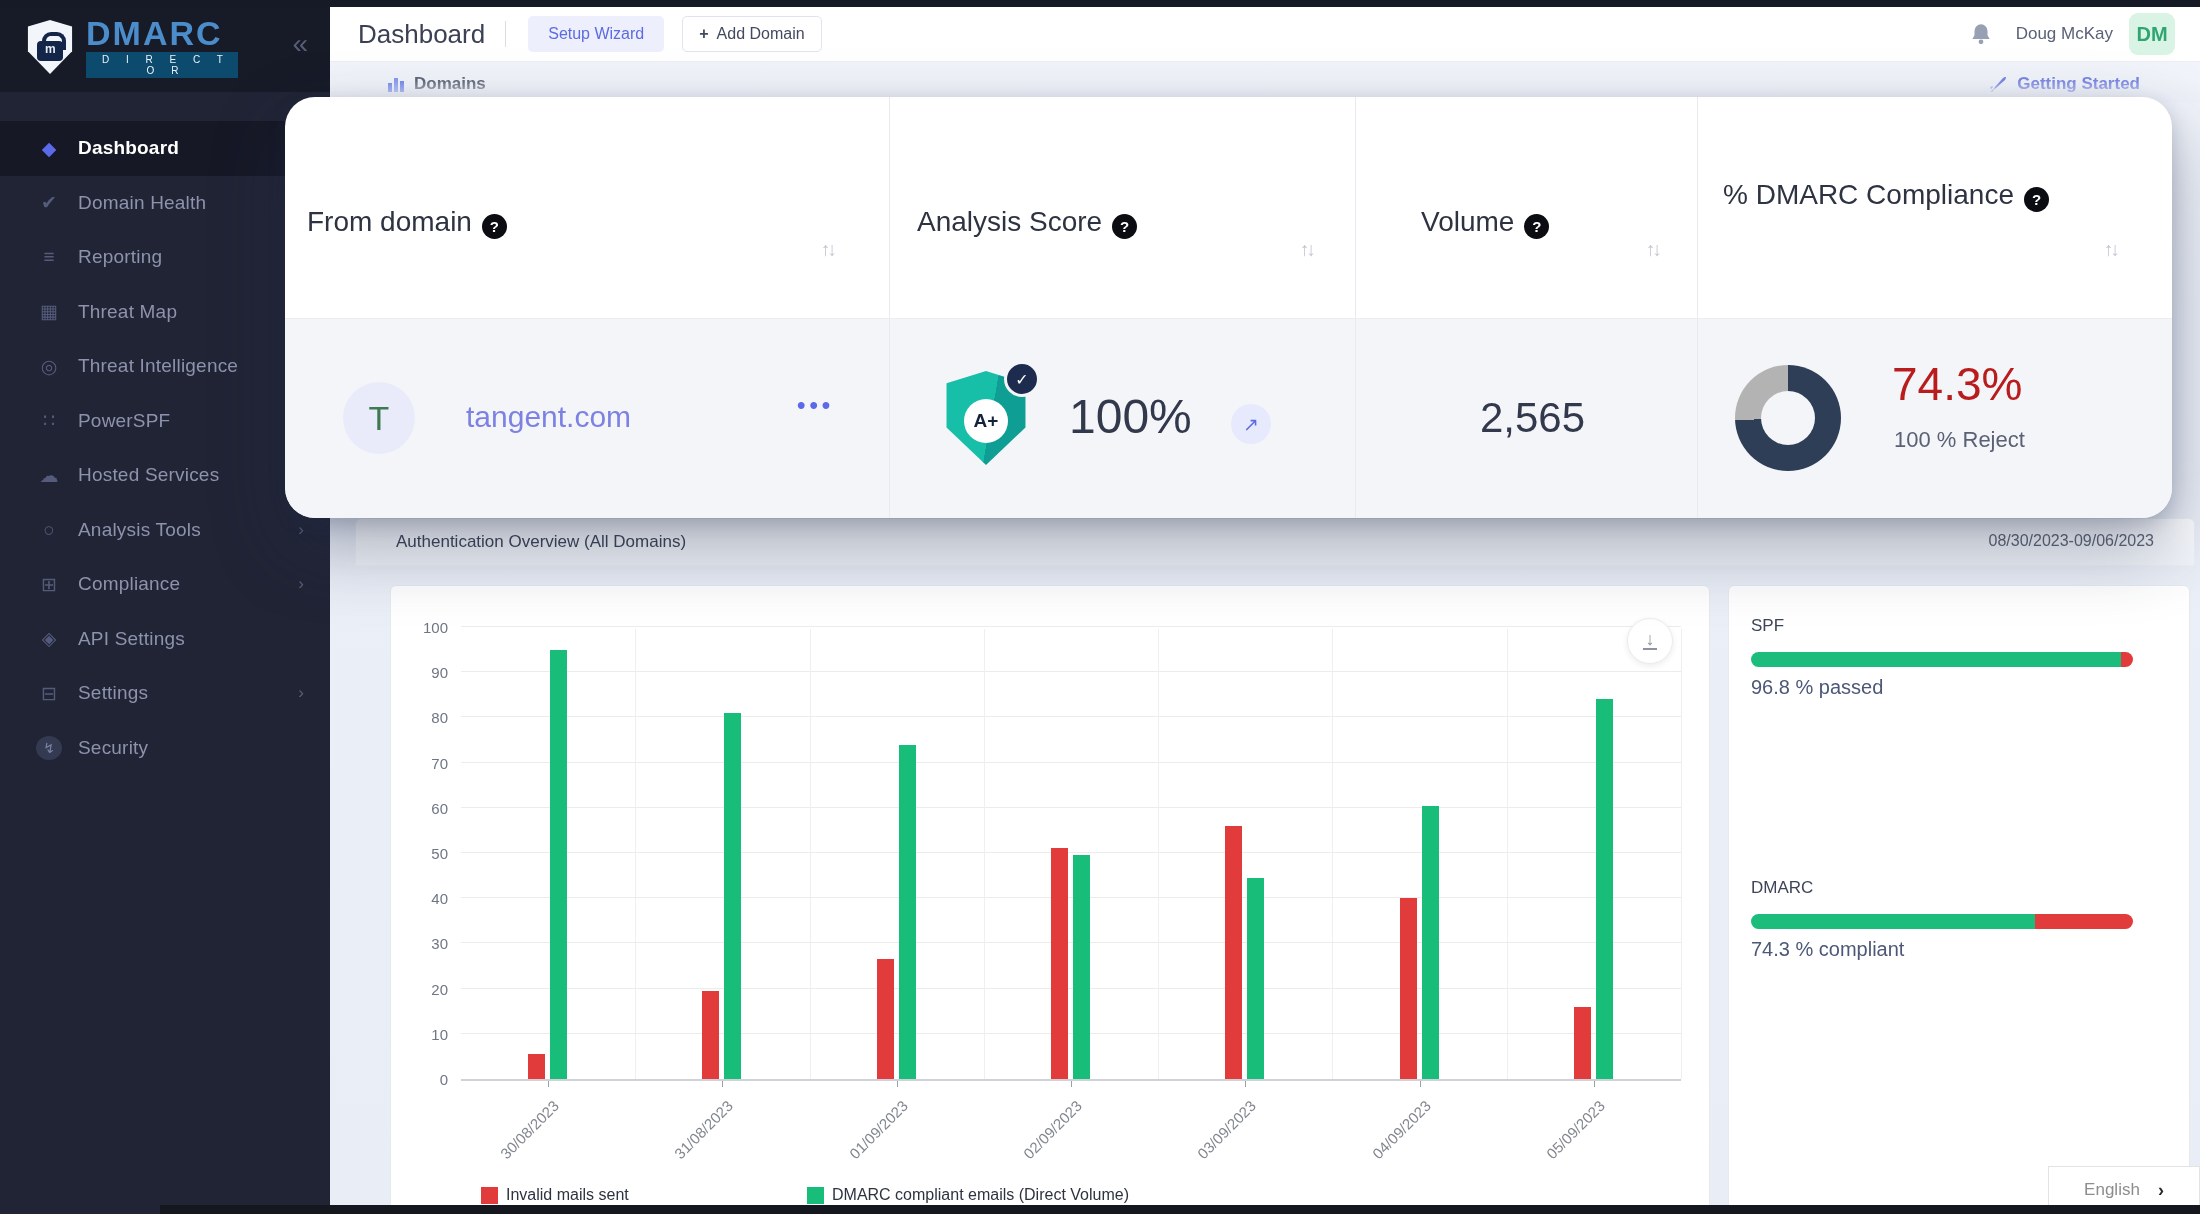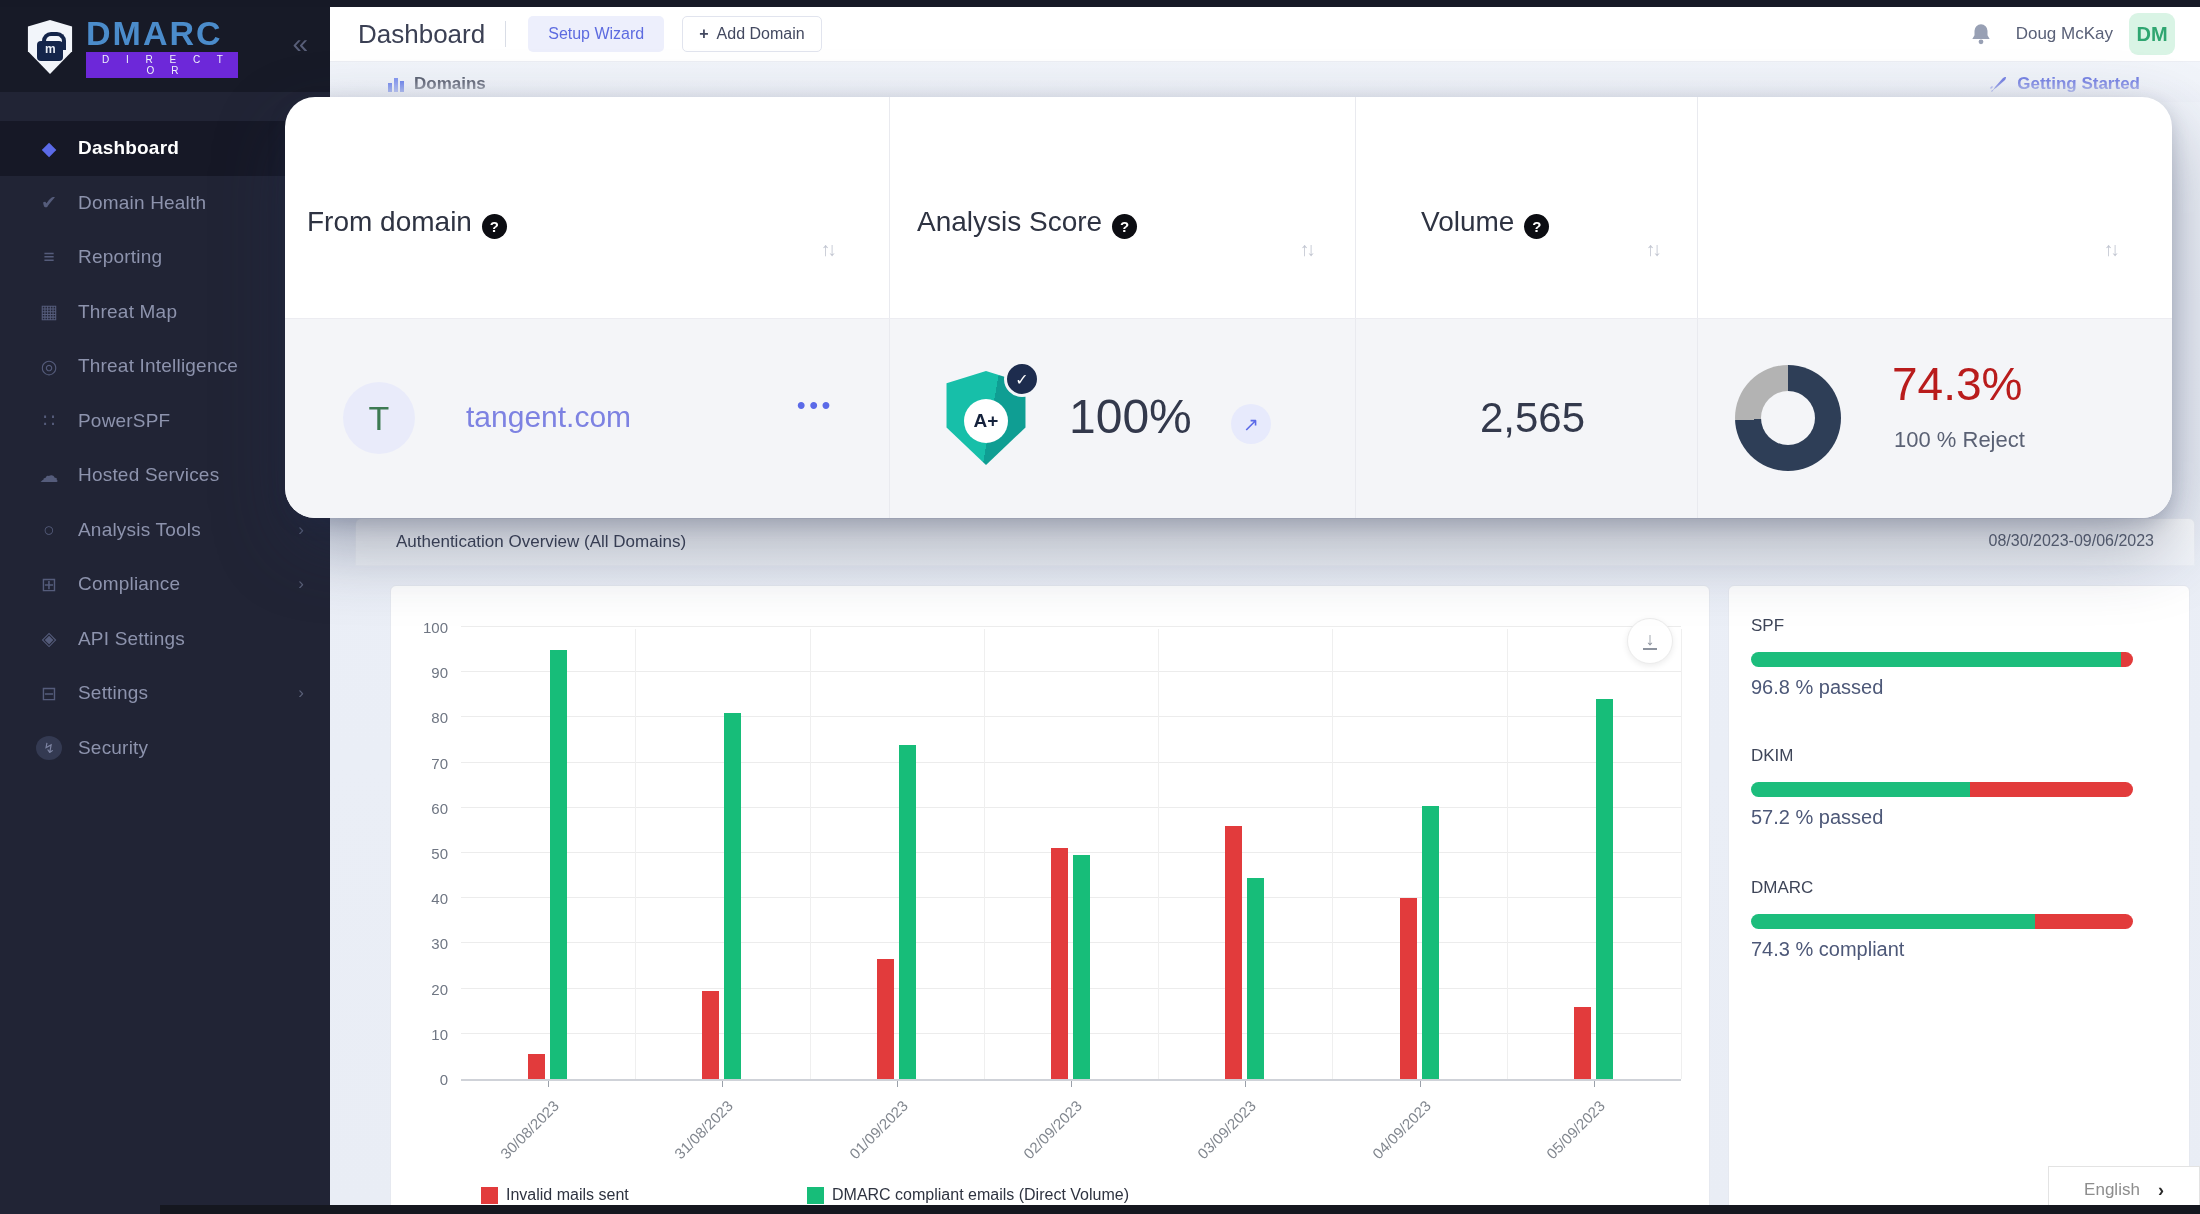--- a/index.html
+++ b/index.html
@@ -13,21 +13,21 @@
   
   .sidebar { position:absolute; left:0; top:0; width:330px; height:1214px; background:#20233437; background:#212435; z-index:20; }
   .logo-zone { position:absolute; left:0; top:0; width:330px; height:92px; background:#171a27; }
   .logo-wrap { position:absolute; left:26px; top:16px; display:flex; align-items:center; }
   .logo-shield { position:relative; width:48px; height:54px; background:#f2f5fa; clip-path:polygon(50% 0%,96% 12%,96% 58%,50% 100%,4% 58%,4% 12%); display:flex; align-items:center; justify-content:center; }
   .logo-lock { position:relative; width:26px; height:20px; background:#14254a; border-radius:4px; margin-top:8px; }
   .logo-lock::before { content:""; position:absolute; left:5px; top:-9px; width:16px; height:14px; border:4px solid #14254a; border-bottom:none; border-radius:9px 9px 0 0; }
   .logo-lock::after { content:"m"; position:absolute; left:8px; top:1px; font-size:12px; color:#e8edf5; font-weight:bold; }
   .logo-text { margin-left:12px; }
   .logo-title { font-size:34px; font-weight:bold; color:#4b8ccb; letter-spacing:2px; line-height:34px; }
-  .logo-sub { margin-top:2px; background:#6d28d9; color:#eef3fa; font-size:10px; letter-spacing:7px; padding:2px 0 2px 8px; text-align:center; width:152px; }
+  .logo-sub { margin-top:2px; background:#0c4a6e; color:#eef3fa; font-size:10px; letter-spacing:7px; padding:2px 0 2px 8px; text-align:center; width:152px; }
   .collapse-btn { position:absolute; right:22px; top:30px; color:#585e78; font-size:28px; line-height:28px; cursor:pointer; }
 
   .nav { position:absolute; left:0; top:121px; width:330px; }
   .nav-item { position:relative; height:54.5px; display:flex; align-items:center; padding-left:36px; cursor:pointer; }
   .nav-item .nico { width:26px; font-size:19px; color:#555c7b; text-align:center; margin-right:16px; flex:0 0 26px; }
   .nav-item .nlabel { font-size:19px; color:#8d93ad; letter-spacing:.2px; }
   .nav-item.active { background:rgba(8,10,20,.45); }
   .nav-item.active .nlabel { color:#ffffff; font-weight:bold; }
   .nav-item.active .nico { color:#5b6ae8; }
   .nav-item .chev { position:absolute; right:26px; color:#5a6078; font-size:17px; }
@@ -251,20 +251,23 @@
         </div>
         <span class="sort-ic" style="right:42px;top:142px">↑↓</span>
       </div>
       <div class="hcell" style="left:1070px;width:342px">
         <div style="position:absolute;left:66px;top:105px;">
           <span class="hlabel">Volume</span><span class="help-badge">?</span>
         </div>
         <span class="sort-ic" style="right:38px;top:142px">↑↓</span>
       </div>
       <div class="hcell" style="left:1412px;width:475px">
+        <div style="position:absolute;left:26px;top:78px;width:335px;">
+          <span class="hlabel">% DMARC Compliance</span><span class="help-badge">?</span>
+        </div>
         <span class="sort-ic" style="right:55px;top:142px">↑↓</span>
       </div>
 
       <div class="dcell" style="left:0;width:604px">
         <div class="dom-avatar">T</div>
         <div class="dom-name">tangent.com</div>
         <div class="dots-menu">•••</div>
       </div>
       <div class="dcell" style="left:604px;width:466px">
         <div class="shield-wrap">
@@ -369,28 +372,20 @@
 
   <div class="auth-card" id="authCard">
       <div class="auth-item" style="top: 30px;">
         <div class="auth-label">SPF</div>
         <div class="auth-bar">
           <div class="g" style="width: 96.8%;"></div>
           <div class="r"></div>
         </div>
         <div class="auth-text">96.8 % passed</div>
       </div>
-      <div class="auth-item" style="top: 160px;">
-        <div class="auth-label">DKIM</div>
-        <div class="auth-bar">
-          <div class="g" style="width: 57.2%;"></div>
-          <div class="r"></div>
-        </div>
-        <div class="auth-text">57.2 % passed</div>
-      </div>
       <div class="auth-item" style="top: 292px;">
         <div class="auth-label">DMARC</div>
         <div class="auth-bar">
           <div class="g" style="width: 74.3%;"></div>
           <div class="r"></div>
         </div>
         <div class="auth-text">74.3 % compliant</div>
       </div>
     </div>
 

